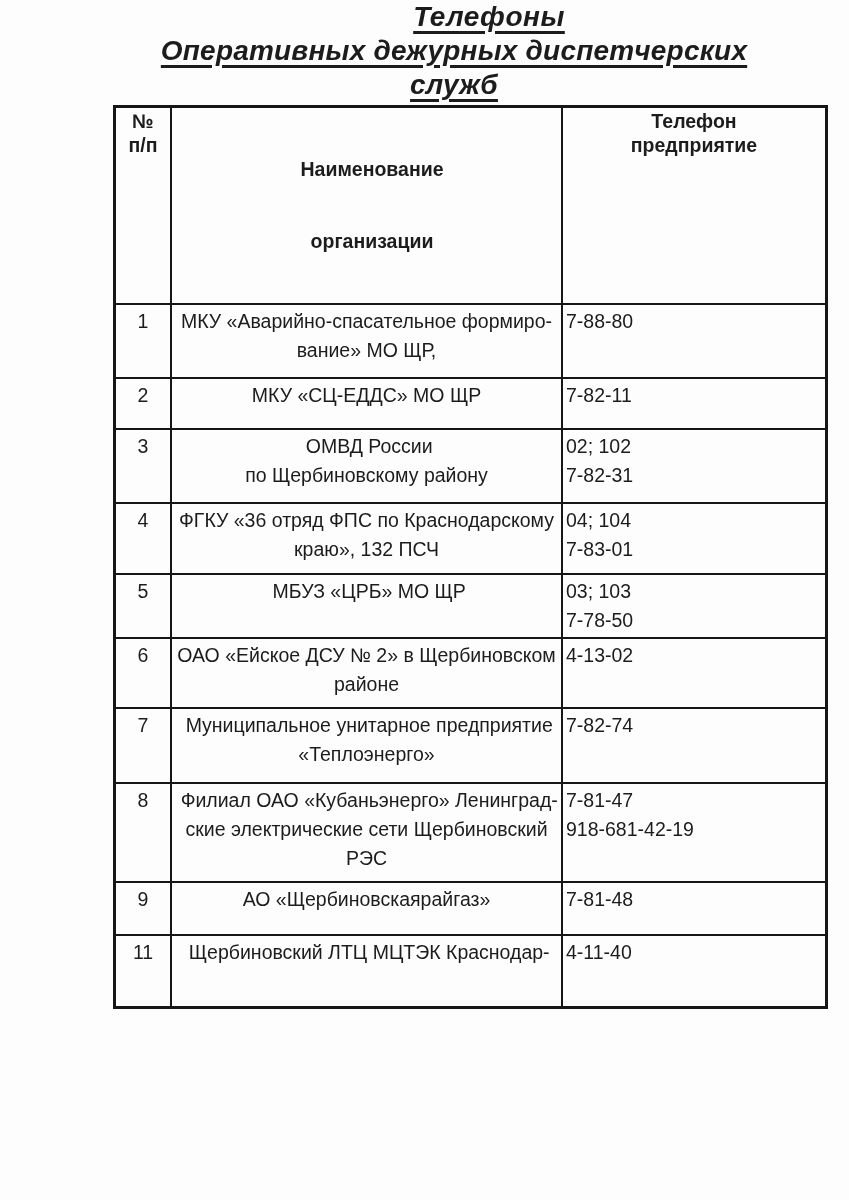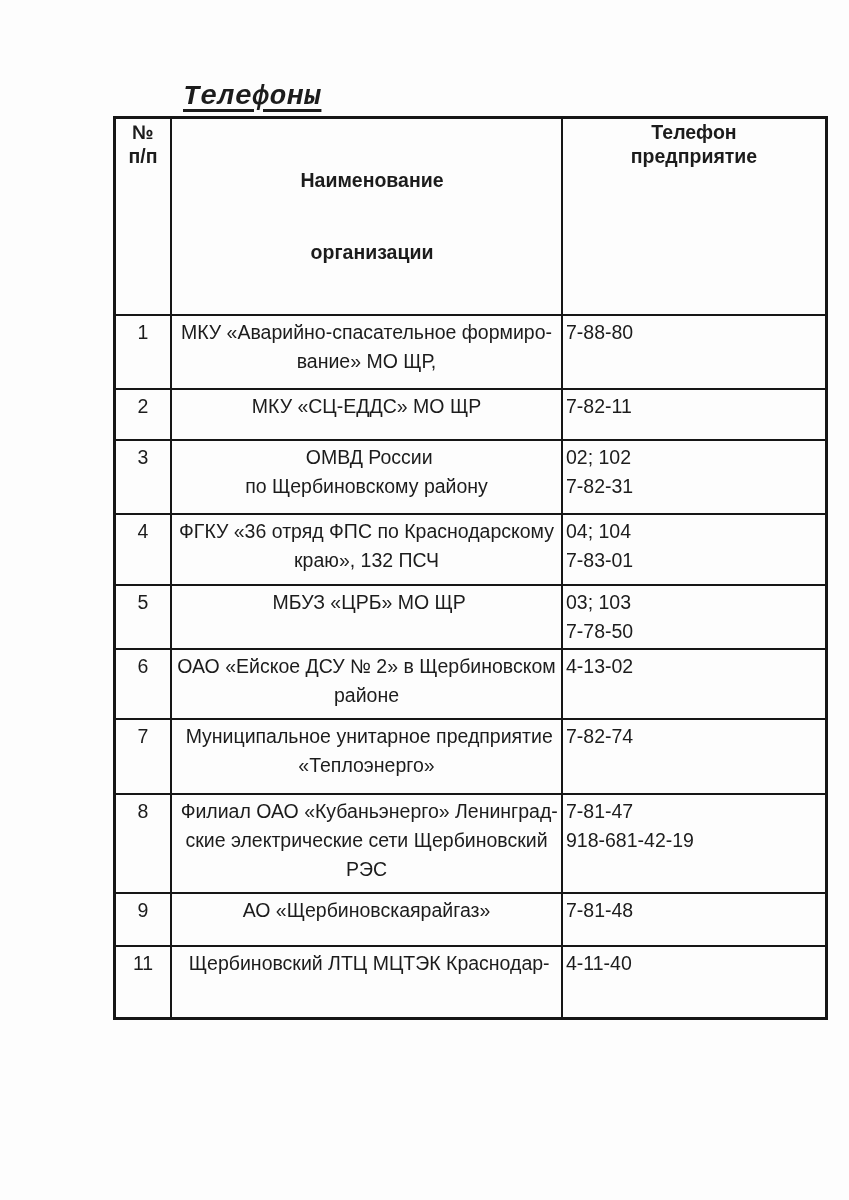--- a/index.html
+++ b/index.html
@@ -11,24 +11,23 @@
   .page {
     position: relative;
     width: 849px;
     height: 1200px;
     margin: 0 auto;
     background: #fdfdfd;
     color: #1c1c1c;
     overflow: hidden;
   }
   .title-block {
-    padding-top: 80px;
     margin-left: 113px;
     width: 682px;
-    font-family: Liberation Mono, monospace;
+    text-align: center;
   }
   .title-line1 {
     font-size: 28px;
     font-weight: bold;
     font-style: italic;
     text-decoration: underline;
     text-decoration-thickness: 3px;
     text-underline-offset: 5px;
     line-height: 33px;
     padding-left: 70px; 
@@ -73,20 +72,21 @@
   .col-org   { width: 372px; text-align: center; padding-left: 9px; white-space: pre-wrap; }
   .col-phone { width: 256px; text-align: left; }
 </style>
 </head>
 <body>
 
 <div class="page">
 
   <div class="title-block">
     <div class="title-line1">Телефоны</div>
+    <div class="title-line2">Оперативных дежурных диспетчерских служб</div>
   </div>
 
   <table class="phone-table">
     <thead>
       <tr>
         <th class="col-num">
           <div>№</div>
           <div>п/п</div>
         </th>
         <th class="col-org" style="text-align:center; padding-left:14px;">

